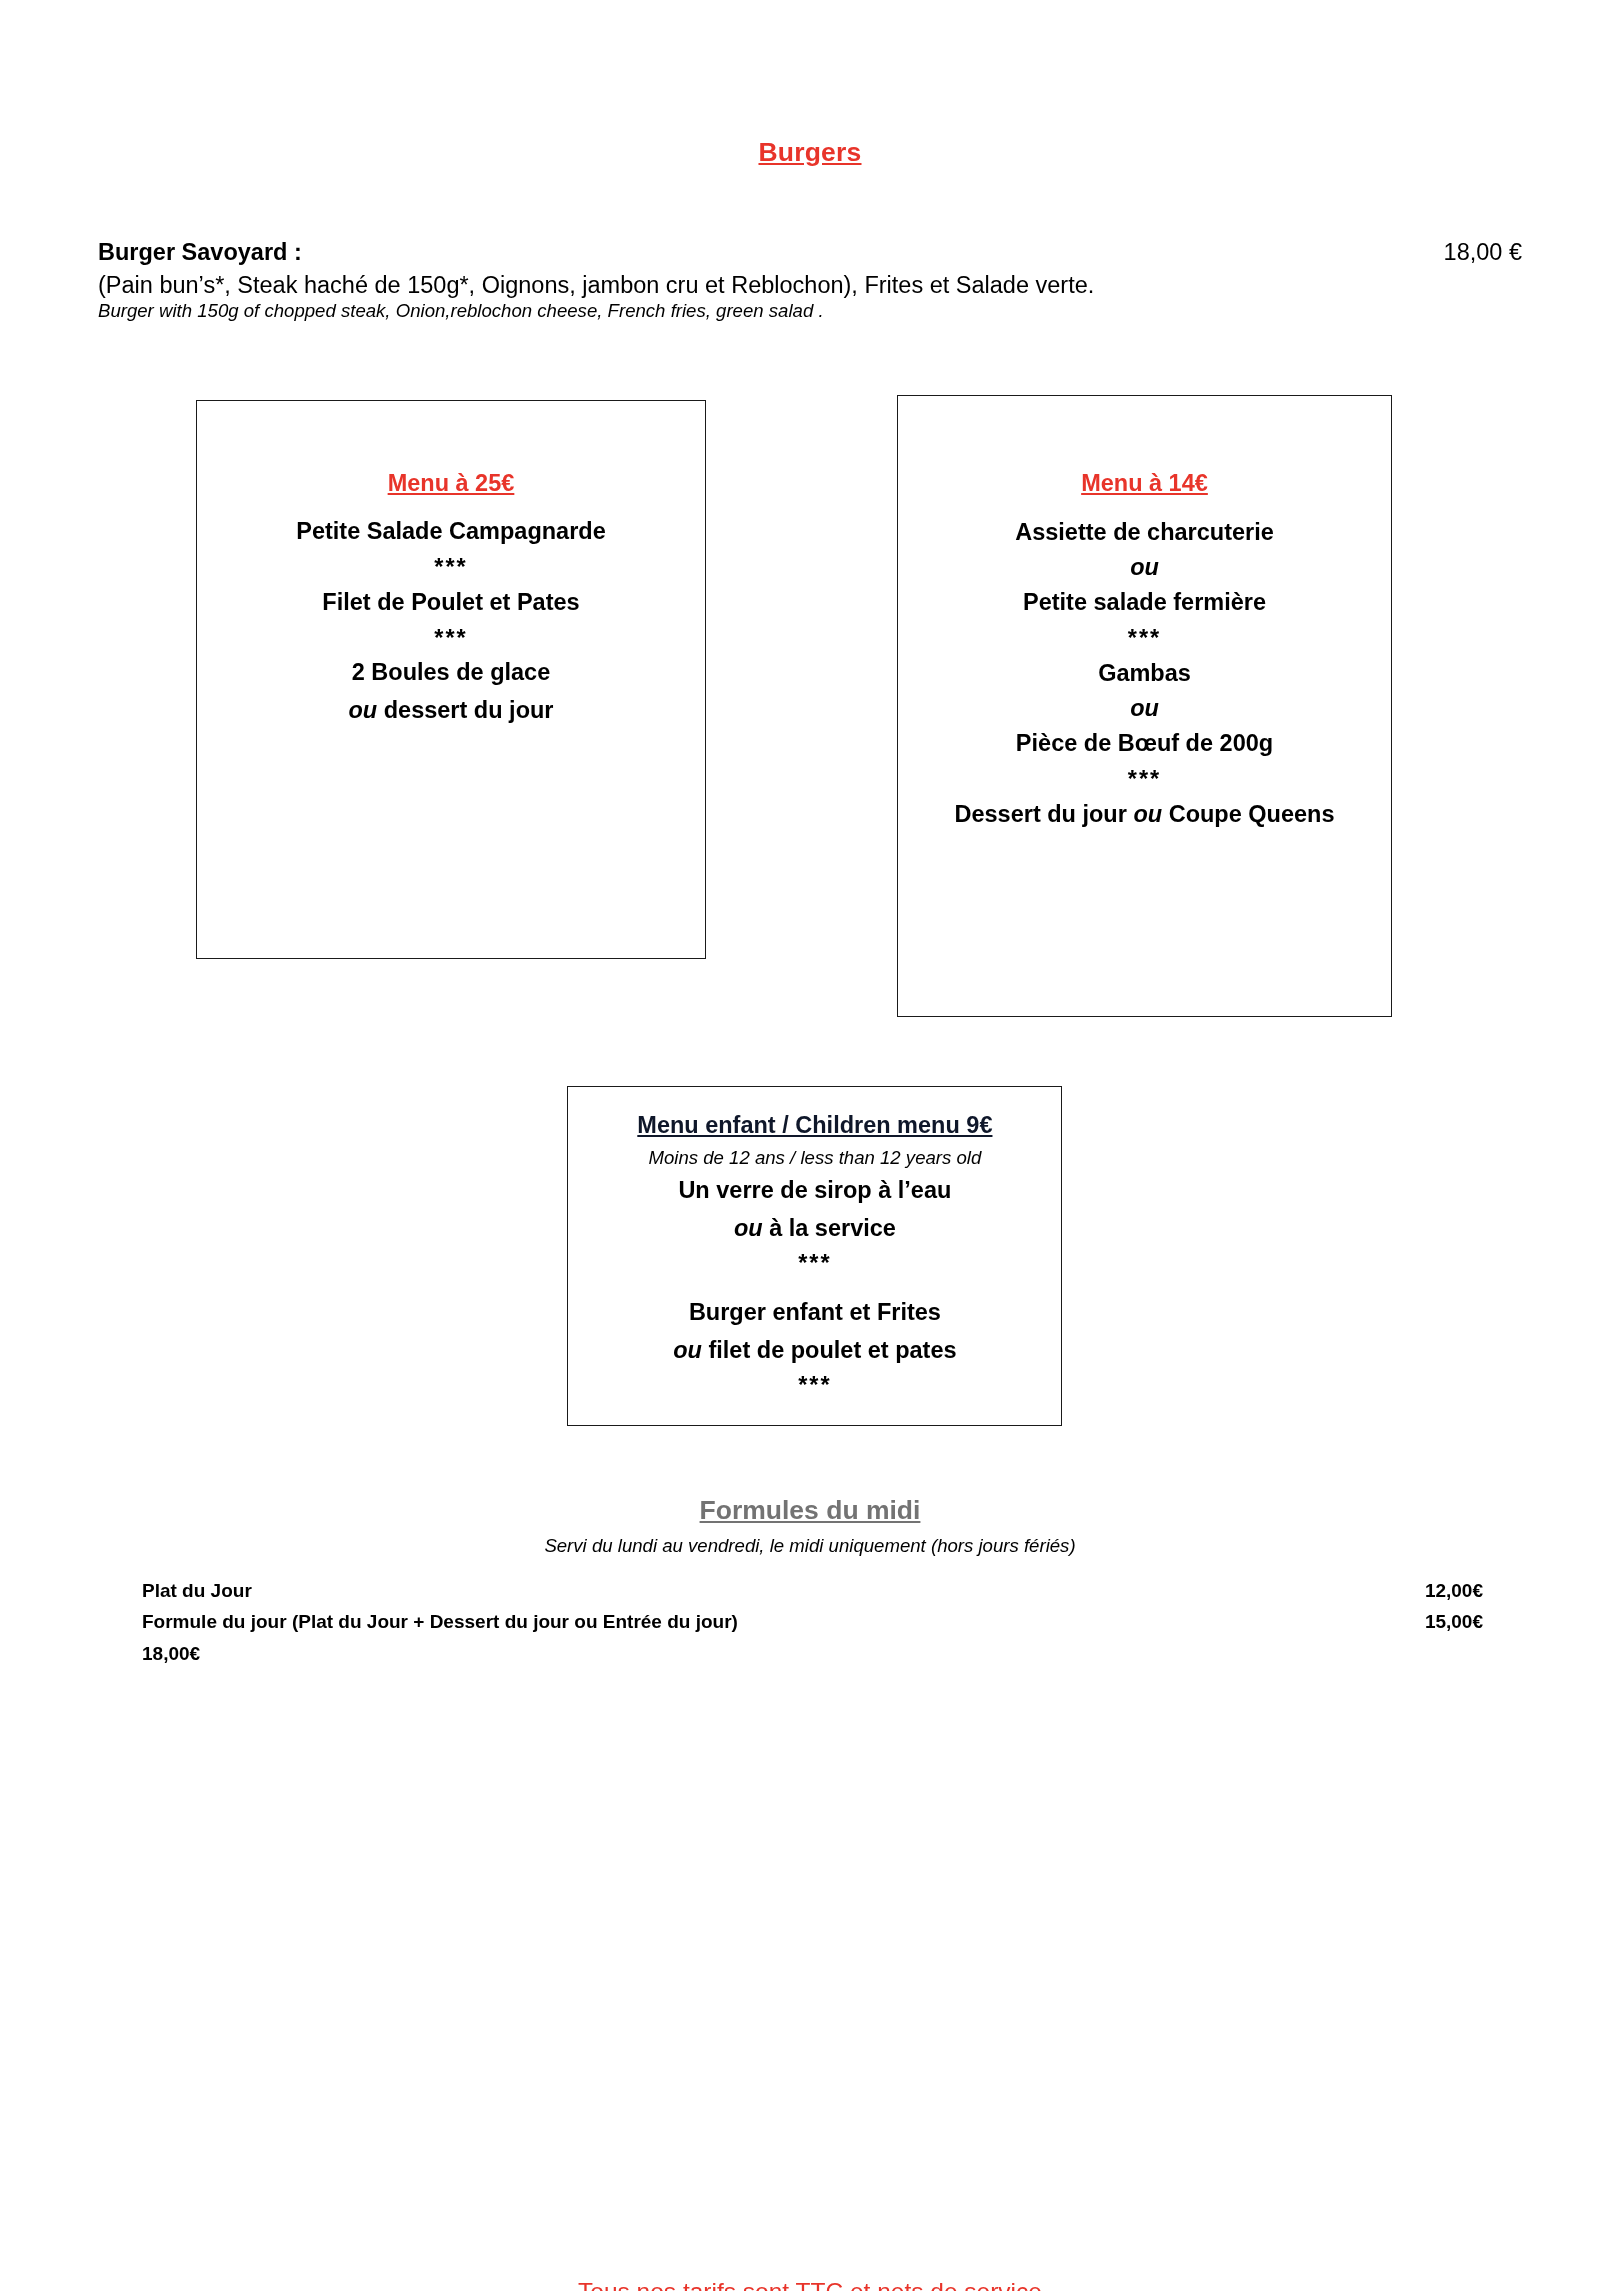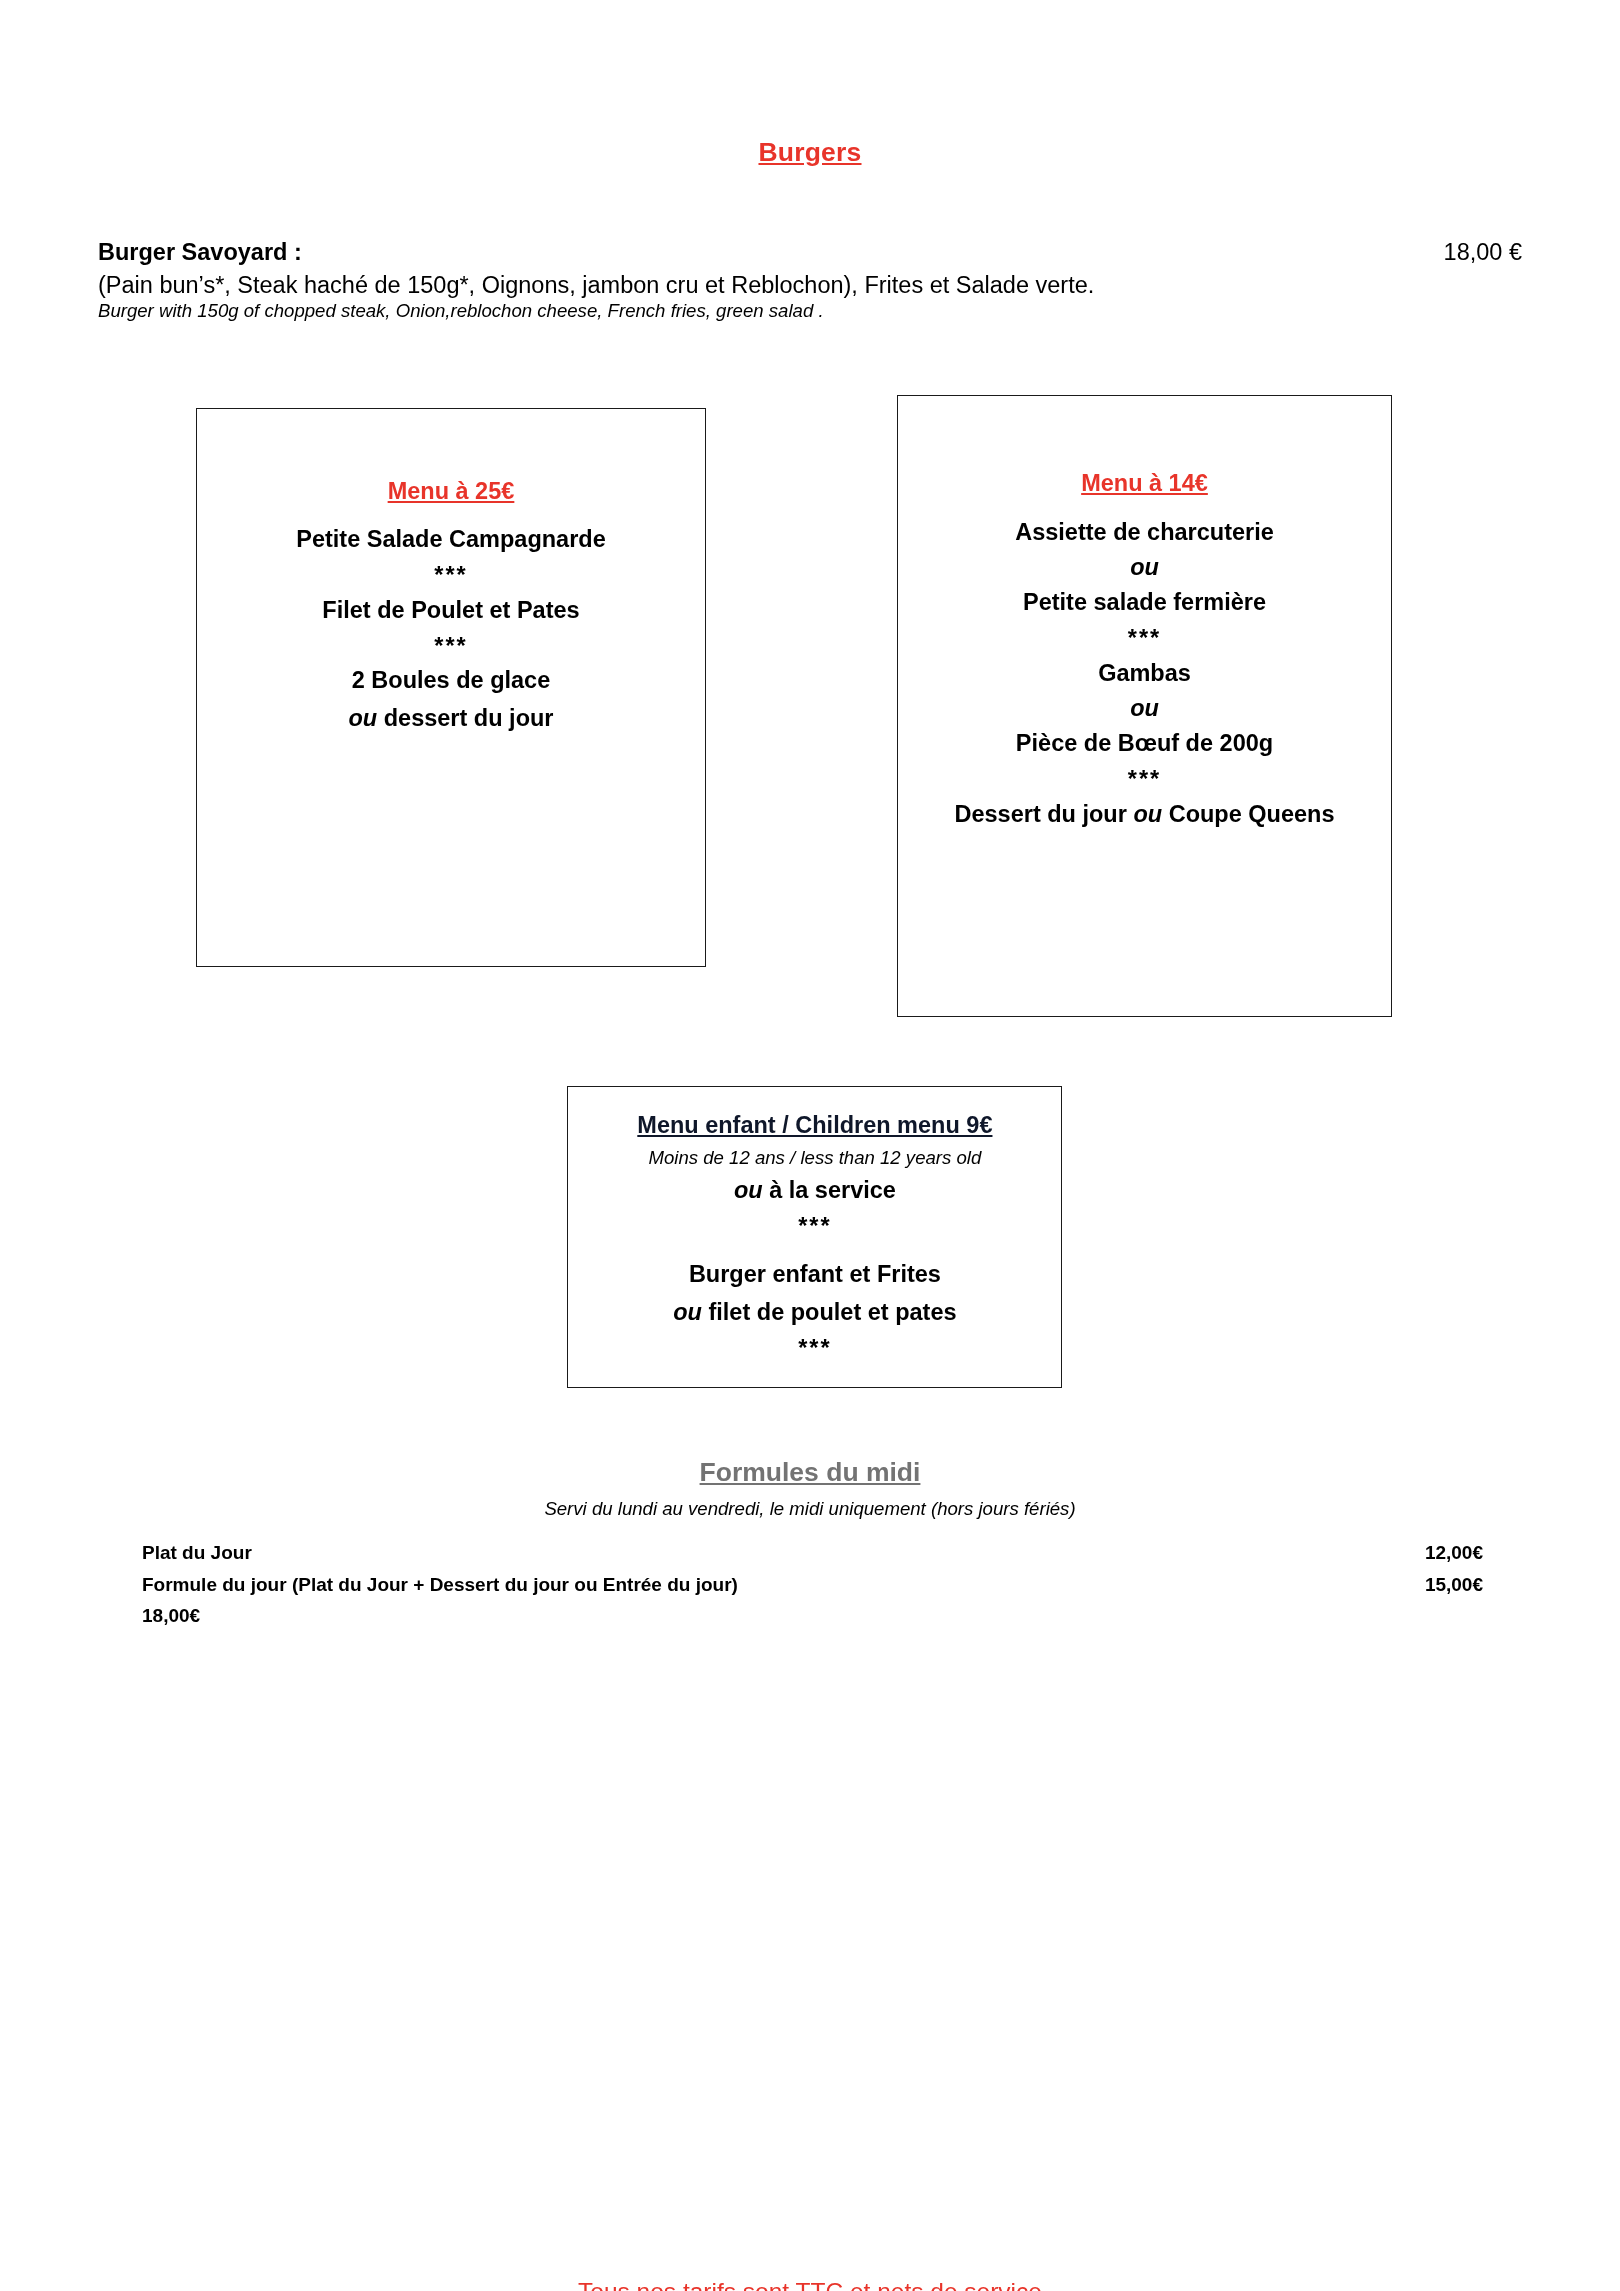--- a/index.html
+++ b/index.html
@@ -65,21 +65,21 @@
     height: 627px;
   }
   .menu-box {
     position: absolute;
     border: 1px solid #1a1a1a;
     box-sizing: border-box;
     text-align: center;
   }
   #box-25 {
     left: 98px;
-    top: 8px;
+    top: 0px;
     width: 510px;
     height: 559px;
   }
   #box-33 {
     left: 799px;
     top: -4.9px;
     width: 495px;
     height: 622px;
   }
   .menu-box .box-title {
@@ -226,20 +226,21 @@
         <span class="ou">ou</span>
         <span>Coupe Queens</span>
       </div>
     </div>
 
   </div>
 
   <div id="box-kids">
     <div class="box-title">Menu enfant / Children menu 9€</div>
     <div class="sub">Moins de 12 ans / less than 12 years old</div>
+    <div class="menu-line tight">Un verre de sirop à l’eau</div>
     <div class="menu-line tight">
       <span class="ou">ou</span>
       <span>à la service</span>
     </div>
     <div class="stars">***</div>
     <div class="menu-line">Burger enfant et Frites</div>
     <div class="menu-line tight">
       <span class="ou">ou</span>
       <span>filet de poulet et pates</span>
     </div>

